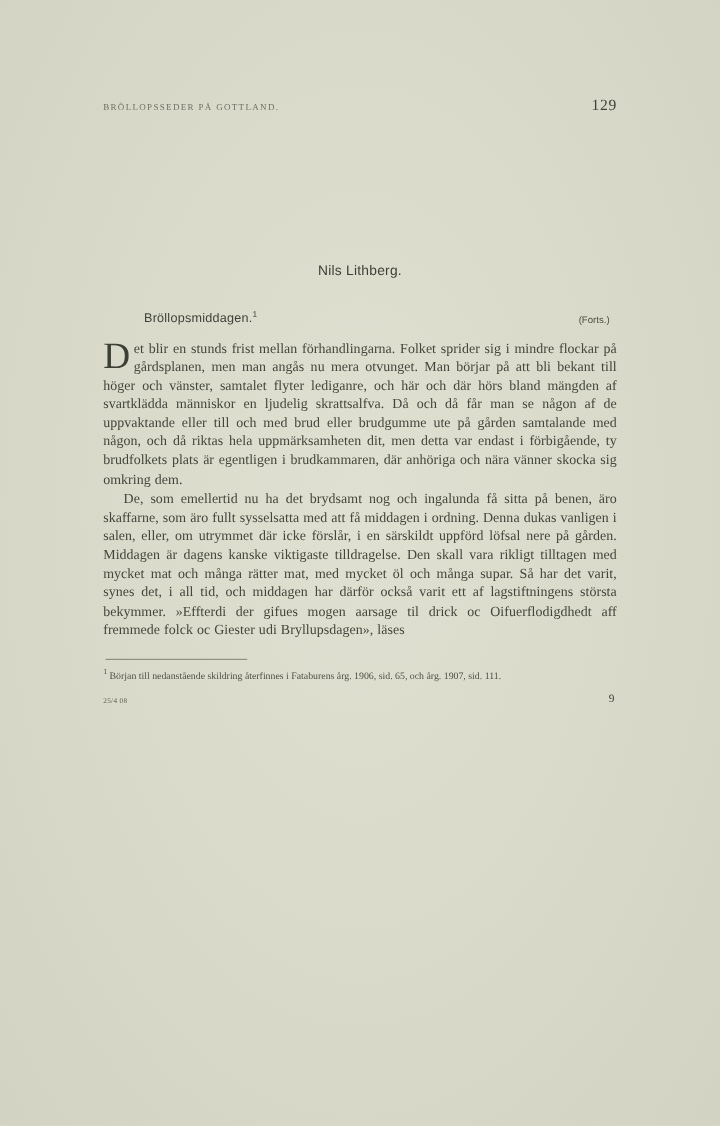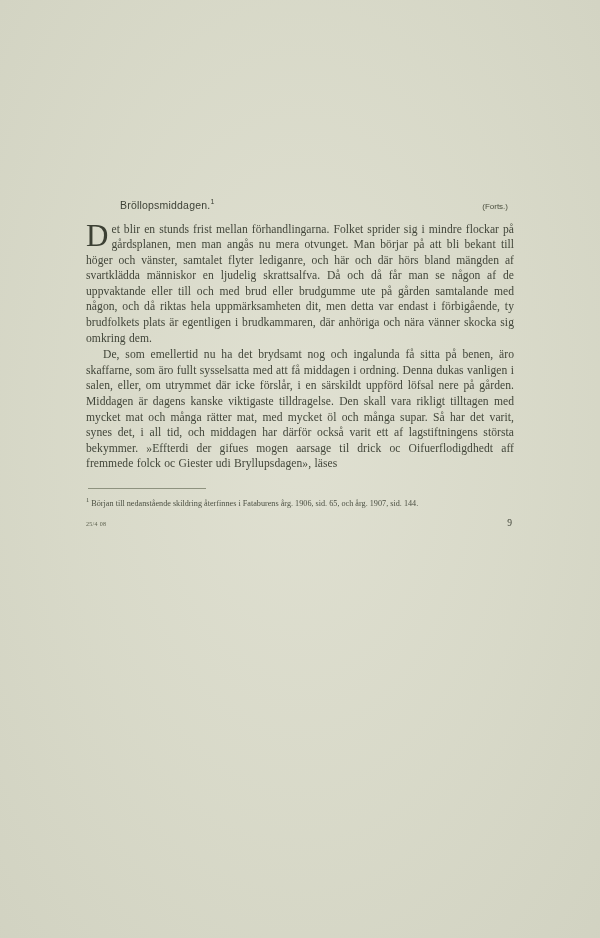--- a/index.html
+++ b/index.html
@@ -161,43 +161,48 @@
   }
 </style>
 </head>
 <body>
 
 <div class="page">
   <div class="paper-tone"></div>
 
   <div class="content">
 
+    <div class="runhead">
+      <div class="runhead-title">BRÖLLOPSSEDER PÅ GOTTLAND.</div>
+      <div class="runhead-page">129</div>
+    </div>
 
     <div class="title-block">
+      <div class="author">Nils Lithberg.</div>
     </div>
 
     <div class="section-head">
       <div class="section-title">
         <span>Bröllopsmiddagen.</span><sup>1</sup>
       </div>
       <div class="section-note">(Forts.)</div>
     </div>
 
     <div class="body-text">
       <p>
         <span class="dropcap">D</span><span>et blir en stunds frist mellan förhandlingarna. Folket sprider sig i mindre flockar på gårdsplanen, men man angås nu mera otvunget. Man börjar på att bli bekant till höger och vänster, samtalet flyter lediganre, och här och där hörs bland mängden af svartklädda människor en ljudelig skrattsalfva. Då och då får man se någon af de uppvaktande eller till och med brud eller brudgumme ute på gården samtalande med någon, och då riktas hela uppmärksamheten dit, men detta var endast i förbigående, ty brudfolkets plats är egentligen i brudkammaren, där anhöriga och nära vänner skocka sig omkring dem.</span>
       </p>
       <p class="indent">De, som emellertid nu ha det brydsamt nog och ingalunda få sitta på benen, äro skaffarne, som äro fullt sysselsatta med att få middagen i ordning. Denna dukas vanligen i salen, eller, om utrymmet där icke förslår, i en särskildt uppförd löfsal nere på gården. Middagen är dagens kanske viktigaste tilldragelse. Den skall vara rikligt tilltagen med mycket mat och många rätter mat, med mycket öl och många supar. Så har det varit, synes det, i all tid, och middagen har därför också varit ett af lagstiftningens största bekymmer. »Effterdi der gifues mogen aarsage til drick oc Oifuerflodigdhedt aff fremmede folck oc Giester udi Bryllupsdagen», läses</p>
     </div>
 
     <div class="footnote-rule"></div>
 
     <div class="footnote">
       <sup>1</sup>
-      <span>Början till nedanstående skildring återfinnes i Fataburens årg. 1906, sid. 65, och årg. 1907, sid. 144.</span>
+      <span>Början till nedanstående skildring återfinnes i Fataburens årg. 1906, sid. 65, och årg. 1907, sid. 111.</span>
     </div>
 
     <div class="foot-line">
       <div class="signature">
         <span class="frac">25/4 08</span>
       </div>
       <div class="sheet-num">9</div>
     </div>
 
   </div>

